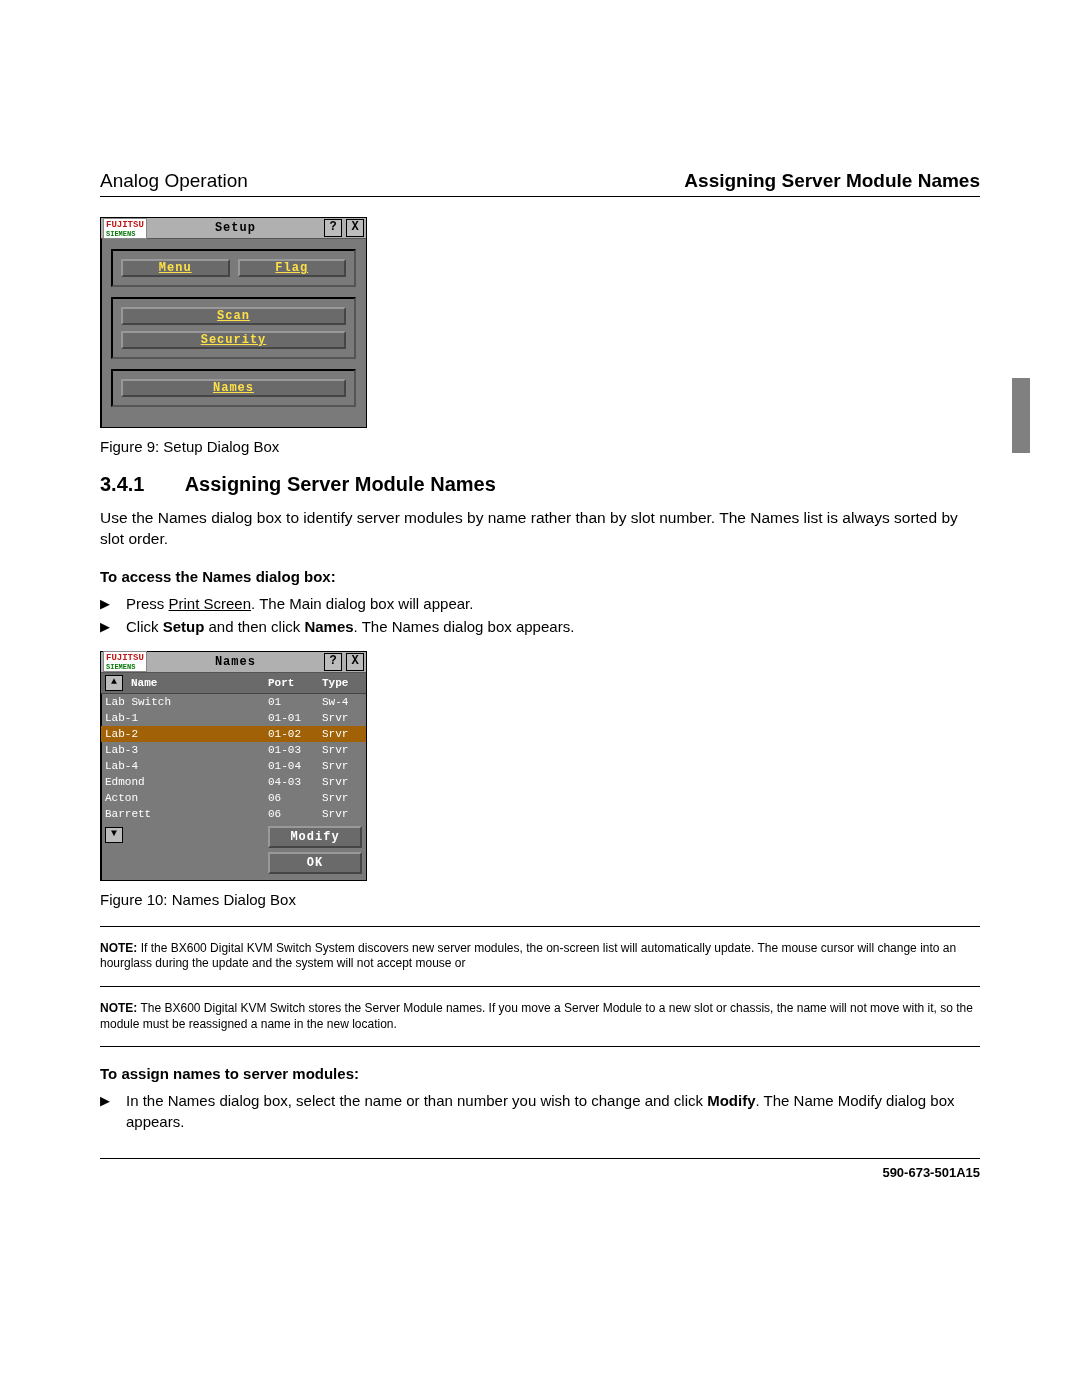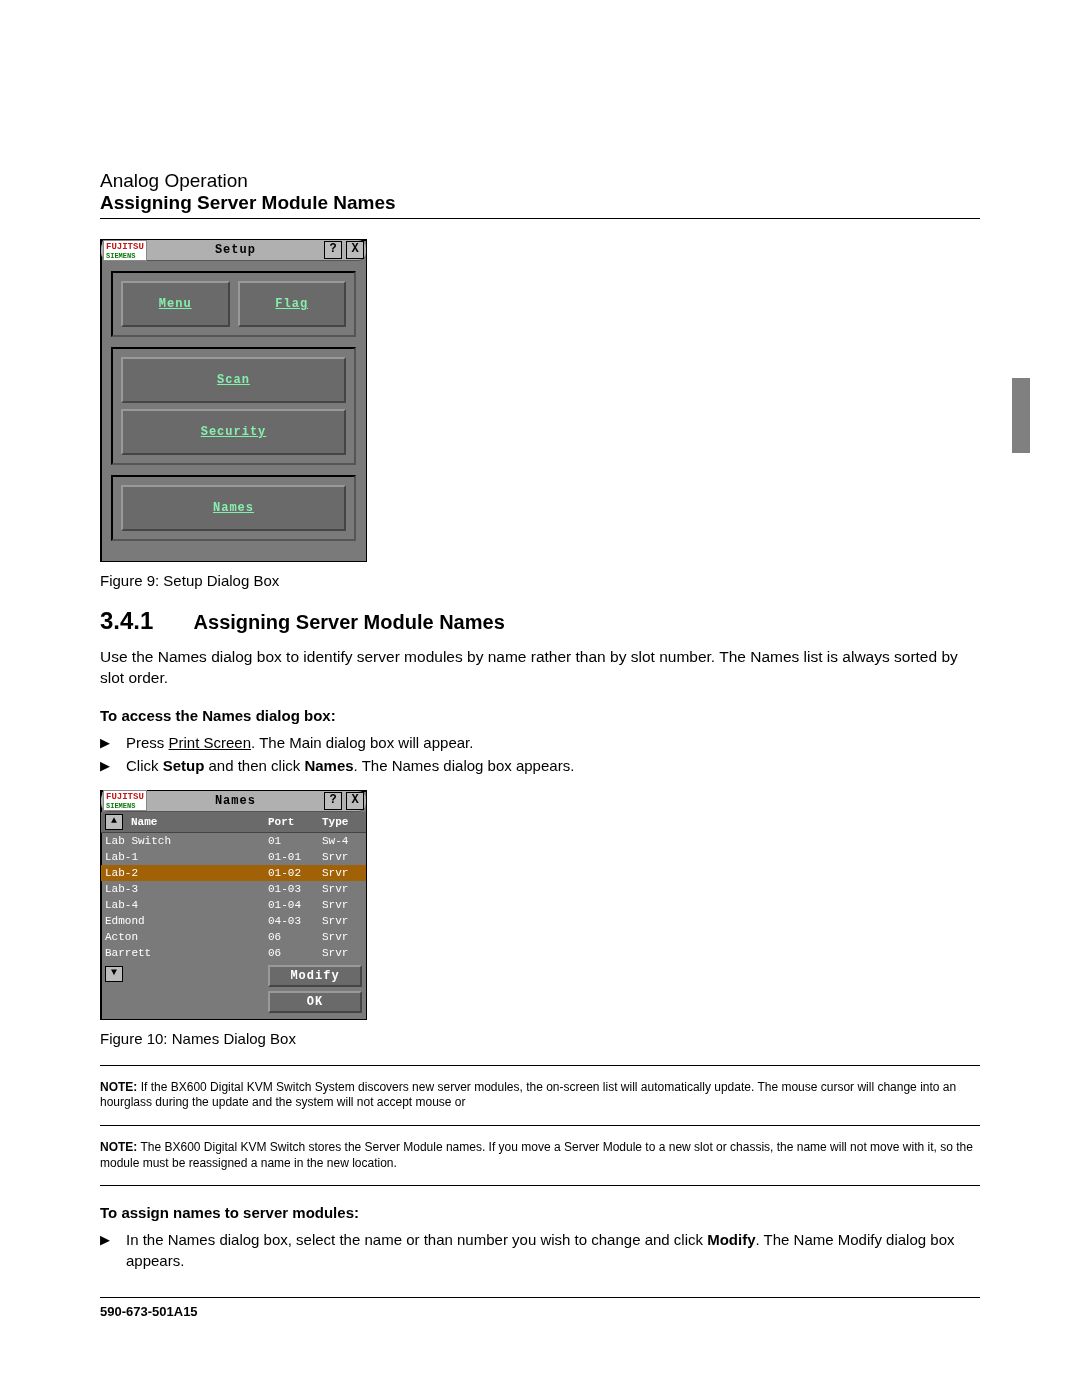--- a/index.html
+++ b/index.html
@@ -17,52 +17,51 @@
     box-sizing: content-box;
     position: relative;
   }
   .header-row {
     display: flex;
     justify-content: space-between;
     align-items: baseline;
     border-bottom: 1.5px solid #000;
     padding-bottom: 4px;
     margin-bottom: 20px;
-    flex-direction: column;
   }
   .header-left { font-size: 19px; }
   .header-right { font-size: 19px; font-weight: bold; }
   .side-tab {
     position: absolute;
     right: 50px;
     top: 378px;
     width: 18px;
     height: 75px;
     background: #808080;
   }
   .caption { font-size: 15px; margin: 10px 0 18px 0; }
   .section-heading { margin: 10px 0 12px 0; }
-  .section-heading .num { font-size: 24px; font-weight: bold; }
+  .section-heading .num { font-size: 20px; font-weight: bold; }
   .section-heading .title { font-size: 20px; font-weight: bold; margin-left: 36px; }
   .body-text { font-size: 15.5px; line-height: 1.35; margin: 8px 0; }
   .bold { font-weight: bold; }
   .subhead { font-weight: bold; font-size: 15px; margin: 18px 0 8px 0; }
   .bullet-list { margin: 4px 0 14px 0; }
   .bullet-row { display: flex; gap: 12px; align-items: flex-start; margin: 2px 0; line-height: 1.4; }
   .bullet-arrow { font-size: 13px; flex: 0 0 14px; padding-top:2px; }
   .underline { text-decoration: underline; }
   hr.sep { border: none; border-top: 1px solid #000; margin: 14px 0; }
   .note-block { font-size: 12px; text-align: left; line-height: 1.3; }
   .note-label { font-weight: bold; }
   .footer-row {
     border-top: 1.5px solid #000;
     margin-top: 26px;
     padding-top: 6px;
     display: flex;
-    justify-content: flex-start;
+    justify-content: flex-end;
     font-size: 13px;
     font-weight: bold;
   }
   
   .dlg {
     width: 265px;
     background: #7a7a7a;
     border: 1px solid #000;
     box-shadow: 1px 1px 0 #000 inset;
     font-family: "Courier New", monospace;
@@ -71,21 +70,20 @@
   }
   .dlg .titlebar {
     display: flex;
     align-items: center;
     background: #b0b0b0;
     color: #000;
     height: 20px;
     padding: 0 2px;
     gap: 4px;
     border-bottom: 1px solid #555;
-    border-radius: 8px;
   }
   .dlg .logo {
     font-size: 9px;
     color: #c21717;
     font-weight: bold;
     background:#fff;
     padding:0 2px;
     border:1px solid #888;
     line-height:12px;
   }
@@ -96,22 +94,22 @@
     font-weight: bold; font-size: 12px; line-height: 14px; text-align: center;
     color:#000;
   }
   .dlg .body { padding: 10px; }
   .panel {
     border: 2px inset #555; padding: 8px; margin-bottom: 10px;
     display: flex; flex-direction: column; gap: 6px;
   }
   .panel-row { display:flex; gap:8px; }
   .dlg-btn {
-    flex:1; background:#6a6a6a; color:#86efac; text-align:center;
-    border:2px outset #999; padding:14px 0; font-weight:bold;
+    flex:1; background:#6a6a6a; color:#fde047; text-align:center;
+    border:2px outset #999; padding:0 0; font-weight:bold;
     letter-spacing:1px; font-size:12px;
   }
   .dlg-btn .u { text-decoration: underline; }
   
   .names-table { width:100%; border-collapse: collapse; font-size:11px; color:#fff;}
   .names-head { background:#6a6a6a; }
   .names-head th { font-weight:bold; padding:2px 4px; text-align:left; border-bottom:1px solid #444;}
   .names-head th:first-child{ width:18px; text-align:center;}
   .names-table td { padding:2px 4px; }
   .names-table td.port{ width:46px;}

